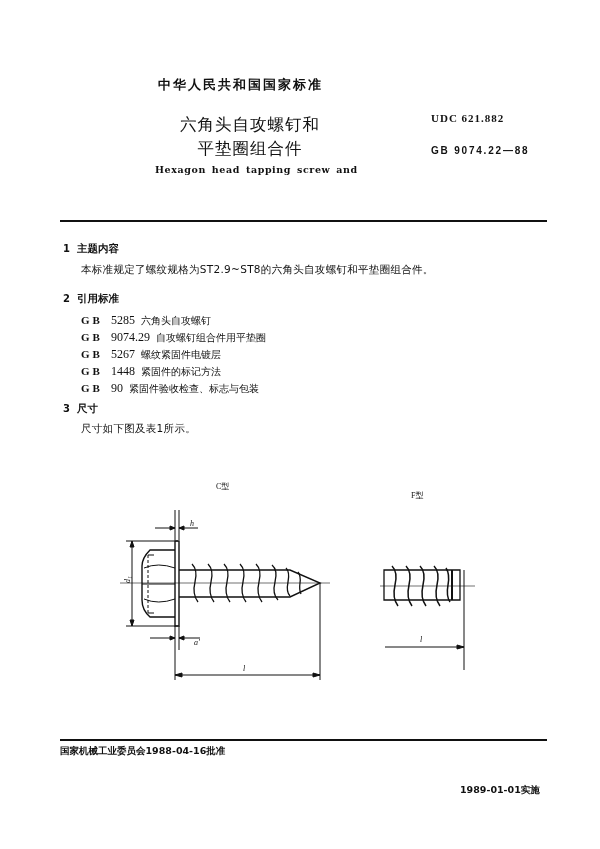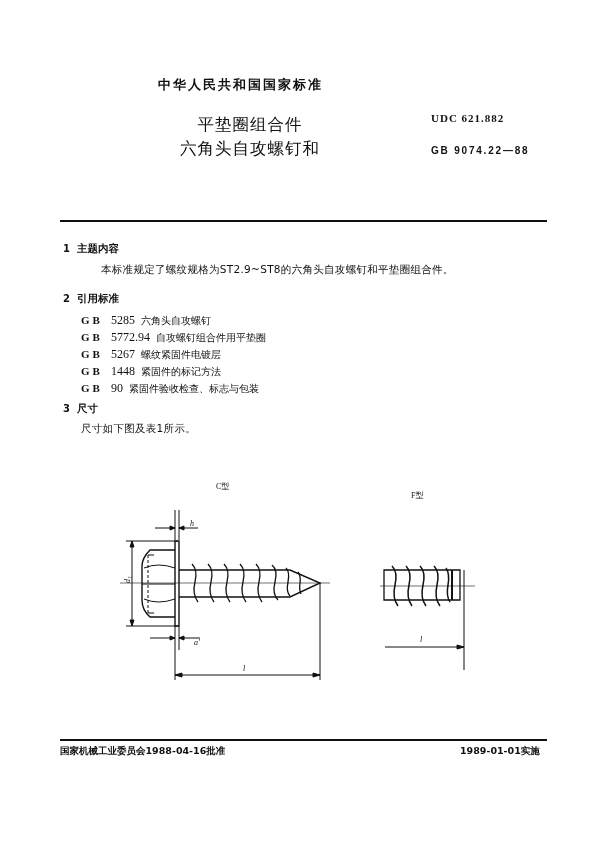--- a/index.html
+++ b/index.html
@@ -20,42 +20,43 @@
   .ref-no { font-family: "Liberation Serif", serif; font-size: 12px; display: inline-block; margin-right: 6px; }
   .fig-label { font-family: "Liberation Serif", serif; font-size: 8px; }
   .footer { font-size: 9.5px; font-weight: bold; }
   svg { position: absolute; }
 </style>
 </head>
 <body>
 
 <div class="abs national">中华人民共和国国家标准</div>
 <div class="abs title-cn">
+  <div>六角头自攻螺钉和</div>
   <div>平垫圈组合件</div>
-  <div>六角头自攻螺钉和</div>
 </div>
 <div class="abs title-en">
+  <div>Hexagon head tapping screw  and</div>
 </div>
 <div class="abs udc">UDC 621.882</div>
 <div class="abs gbno">GB 9074.22—88</div>
 
 <div class="rule" style="top:220px;"></div>
 
 <div class="abs sec-num" style="left:63px; top:243px;">1</div>
 <div class="abs sec-title" style="left:77px; top:242px;">主题内容</div>
-<div class="abs body-text" style="left:81px; top:263px;margin-left:20px;">本标准规定了螺纹规格为ST2.9~ST8的六角头自攻螺钉和平垫圈组合件。</div>
+<div class="abs body-text" style="left:81px; top:263px;">本标准规定了螺纹规格为ST2.9~ST8的六角头自攻螺钉和平垫圈组合件。</div>
 
 <div class="abs sec-num" style="left:63px; top:293px;">2</div>
 <div class="abs sec-title" style="left:77px; top:292px;">引用标准</div>
 
 <div class="abs ref-row" style="left:81px; top:313px;">
   <span class="ref-gb">GB</span><span class="ref-no">5285</span><span>六角头自攻螺钉</span>
 </div>
 <div class="abs ref-row" style="left:81px; top:330px;">
-  <span class="ref-gb">GB</span><span class="ref-no">5772.94</span><span>自攻螺钉组合件用平垫圈</span>
+  <span class="ref-gb">GB</span><span class="ref-no">9074.29</span><span>自攻螺钉组合件用平垫圈</span>
 </div>
 <div class="abs ref-row" style="left:81px; top:347px;">
   <span class="ref-gb">GB</span><span class="ref-no">5267</span><span>螺纹紧固件电镀层</span>
 </div>
 <div class="abs ref-row" style="left:81px; top:364px;">
   <span class="ref-gb">GB</span><span class="ref-no">1448</span><span>紧固件的标记方法</span>
 </div>
 <div class="abs ref-row" style="left:81px; top:381px;">
   <span class="ref-gb">GB</span><span class="ref-no">90</span><span>紧固件验收检查、标志与包装</span>
 </div>
@@ -139,13 +140,13 @@
     <line x1="72" y1="10" x2="72" y2="40" stroke-width="2"></line>
     <line x1="0" y1="26" x2="95" y2="26" stroke-width="0.6"></line>
     <line x1="84" y1="10" x2="84" y2="110"></line>
     <line x1="5" y1="87" x2="84" y2="87"></line>
     <polygon points="84,87 77,85 77,89" fill="#111"></polygon>
   </g>
 </svg>
 
 <div class="rule" style="top:739px;"></div>
 <div class="abs footer" style="left:60px; top:745px;">国家机械工业委员会1988-04-16批准</div>
-<div class="abs footer" style="left:460px; top:745px;">1989-01-01实施</div>
+<div class="abs footer" style="left:460px; top:784px;">1989-01-01实施</div>
 
 </body></html>

